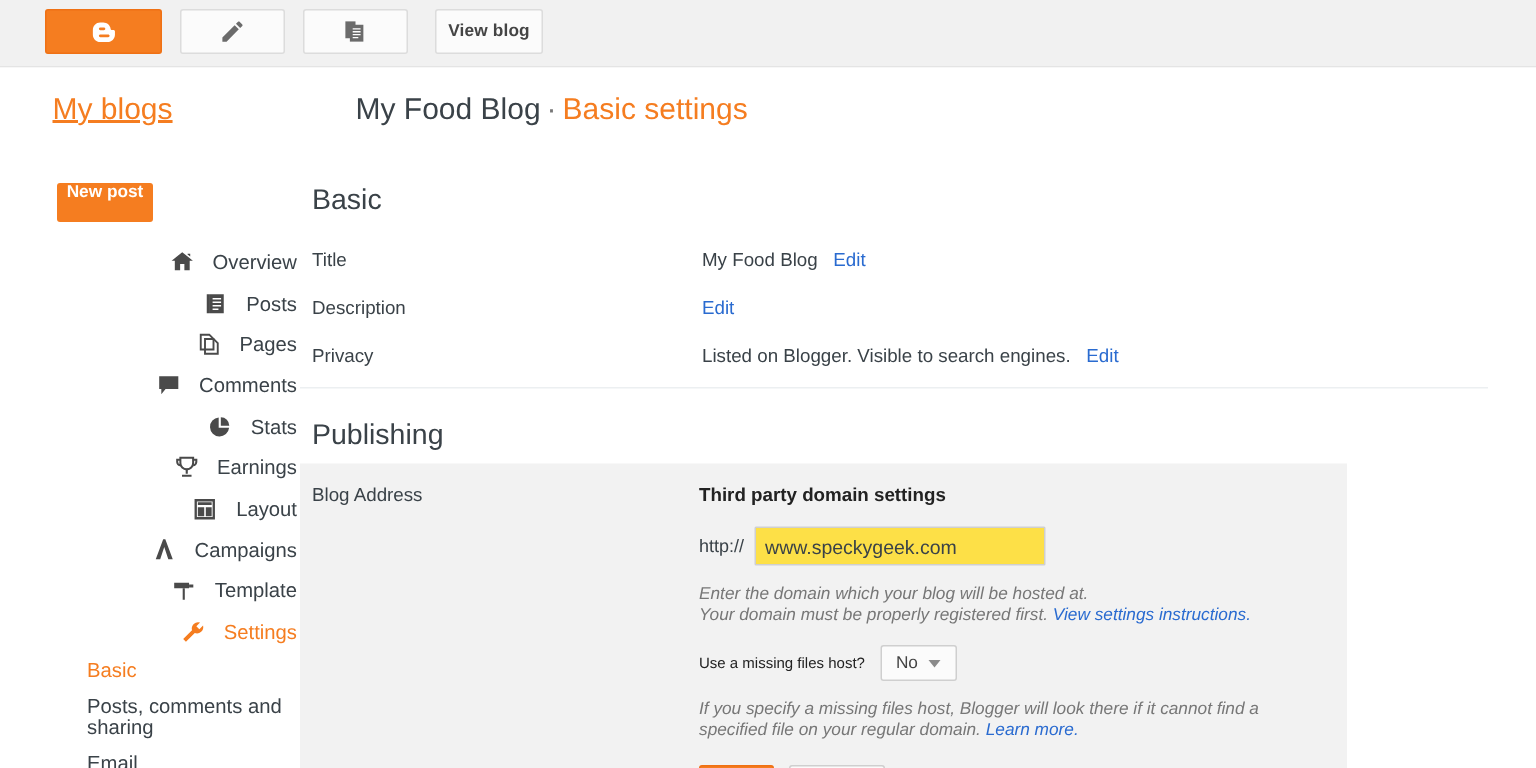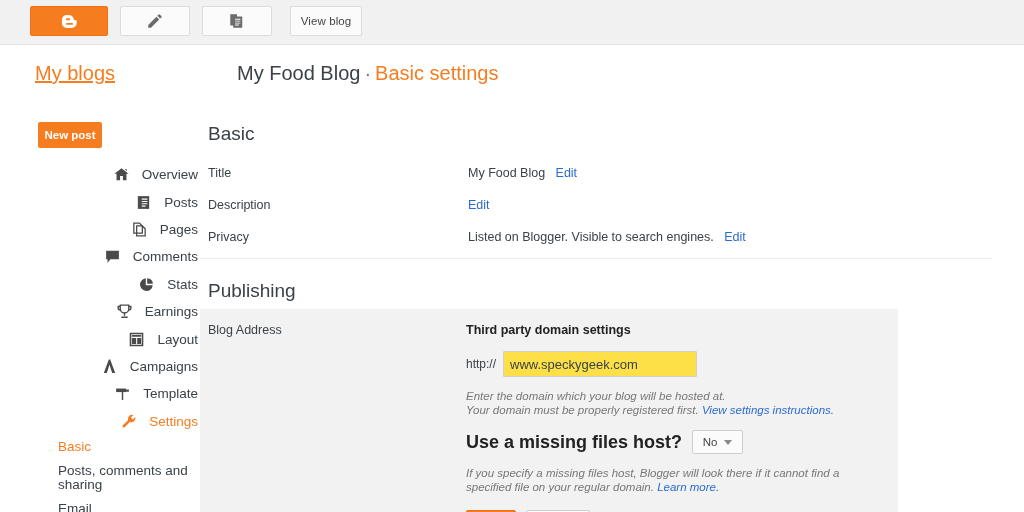--- a/index.html
+++ b/index.html
@@ -19,21 +19,21 @@
     position: absolute; top: 6px; height: 30px;
     border: 1px solid #dcdcdc; border-radius: 2px;
     background: #fafafa;
     display: flex; align-items: center; justify-content: center;
   }
   .tb-btn.logo { left: 30px; width: 78px; background: #f57d20; border-color: #ef7114; }
   .tb-btn.pencil { left: 120px; width: 70px; background: #fbfbfb; }
   .tb-btn.pages  { left: 202px; width: 70px; background: #fbfbfb; }
   .tb-btn.viewblog { left: 290px; width: 72px; background: #fbfbfb; }
   .tb-btn.viewblog span {
-    font-size: 11.5px; font-weight: normal; color: #444; letter-spacing: .1px;
+    font-size: 11.5px; font-weight: bold; color: #444; letter-spacing: .1px;
   }
   .gear-btn {
     position: absolute; right: 22px; top: 59px;
     width: 40px; height: 30px;
     border: 1px solid #dcdcdc; border-radius: 2px; background: #fbfbfb;
     display: flex; align-items: center; justify-content: center;
   }
   
   .header { position: absolute; left: 0; top: 45px; width: 1024px; height: 58px; background: #fff; }
   .myblogs {
@@ -44,21 +44,21 @@
   .crumbs .blogname { color: #3a4248; }
   .crumbs .sep { color: #777; padding: 0 4px; }
   .crumbs .page { color: #f57d20; }
 
   
   .sidebar { position: absolute; left: 0; top: 103px; width: 198px; height: 409px; background: #fff; }
   .newpost {
     position: absolute; left: 38px; top: 19px;
     width: 64px; height: 26px; background: #f57d20;
     border-radius: 2px; color: #fff; font-size: 11.5px; font-weight: bold;
-    display: flex; align-items: center; justify-content: center;
+    display: flex; justify-content: center;
   }
   .nav { position: absolute; left: 0; top: 58px; width: 198px; }
   .nav-item {
     display: flex; align-items: center;
     height: 27.4px; padding-left: 36px;
     font-size: 13.5px; color: #3a4248; justify-content: flex-end;
   }
   .nav-item .ico { width: 20px; height: 18px; margin-right: 9px; display: flex; align-items: center; justify-content: flex-start; flex: 0 0 20px; }
   .nav-item.active { color: #f57d20; }
   .subnav { padding-left: 58px; }
@@ -94,21 +94,21 @@
     border: 1px solid #cfcfcf; border-radius: 1px;
     font-size: 13px; color: #3a4248; font-family: "Liberation Sans", sans-serif;
     padding: 0 6px;
   }
   .help {
     margin-top: 12px; font-size: 11.5px; font-style: italic;
     color: #777; line-height: 14px;
   }
   .help a { color: #2a6bd0; font-style: italic; text-decoration: none; }
   .mfh-row { display: flex; align-items: center; margin-top: 13px; }
-  .mfh-label { font-size: 18px; font-weight: bold; color: #222; margin-right: 10px; }
+  .mfh-label { font-size: 10px; font-weight: normal; color: #222; margin-right: 10px; }
   .mfh-select {
     width: 51px; height: 24px; background: #fbfbfb;
     border: 1px solid #cfcfcf; border-radius: 2px;
     display: flex; align-items: center; justify-content: center; gap: 7px;
     font-size: 11.5px; font-weight: normal; color: #444;
   }
   .caret { width: 0; height: 0; border-left: 4px solid transparent; border-right: 4px solid transparent; border-top: 5px solid #8a8a8a; }
   .btn-row { display: flex; gap: 10px; margin-top: 16px; }
   .btn {
     height: 27px; border-radius: 2px; font-size: 12px; font-weight: bold;

